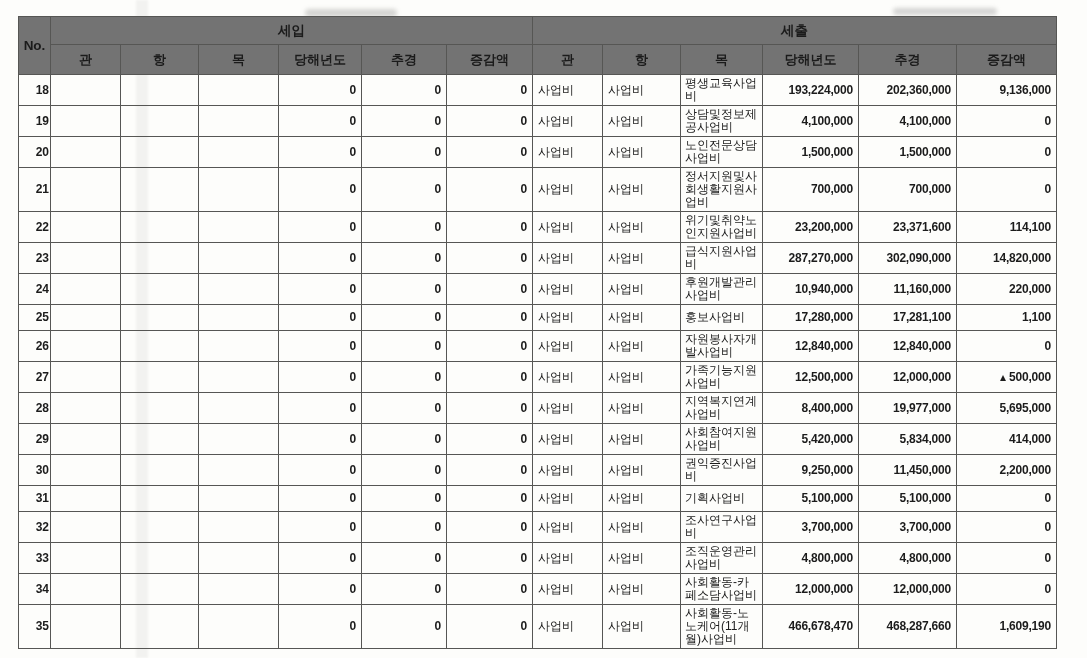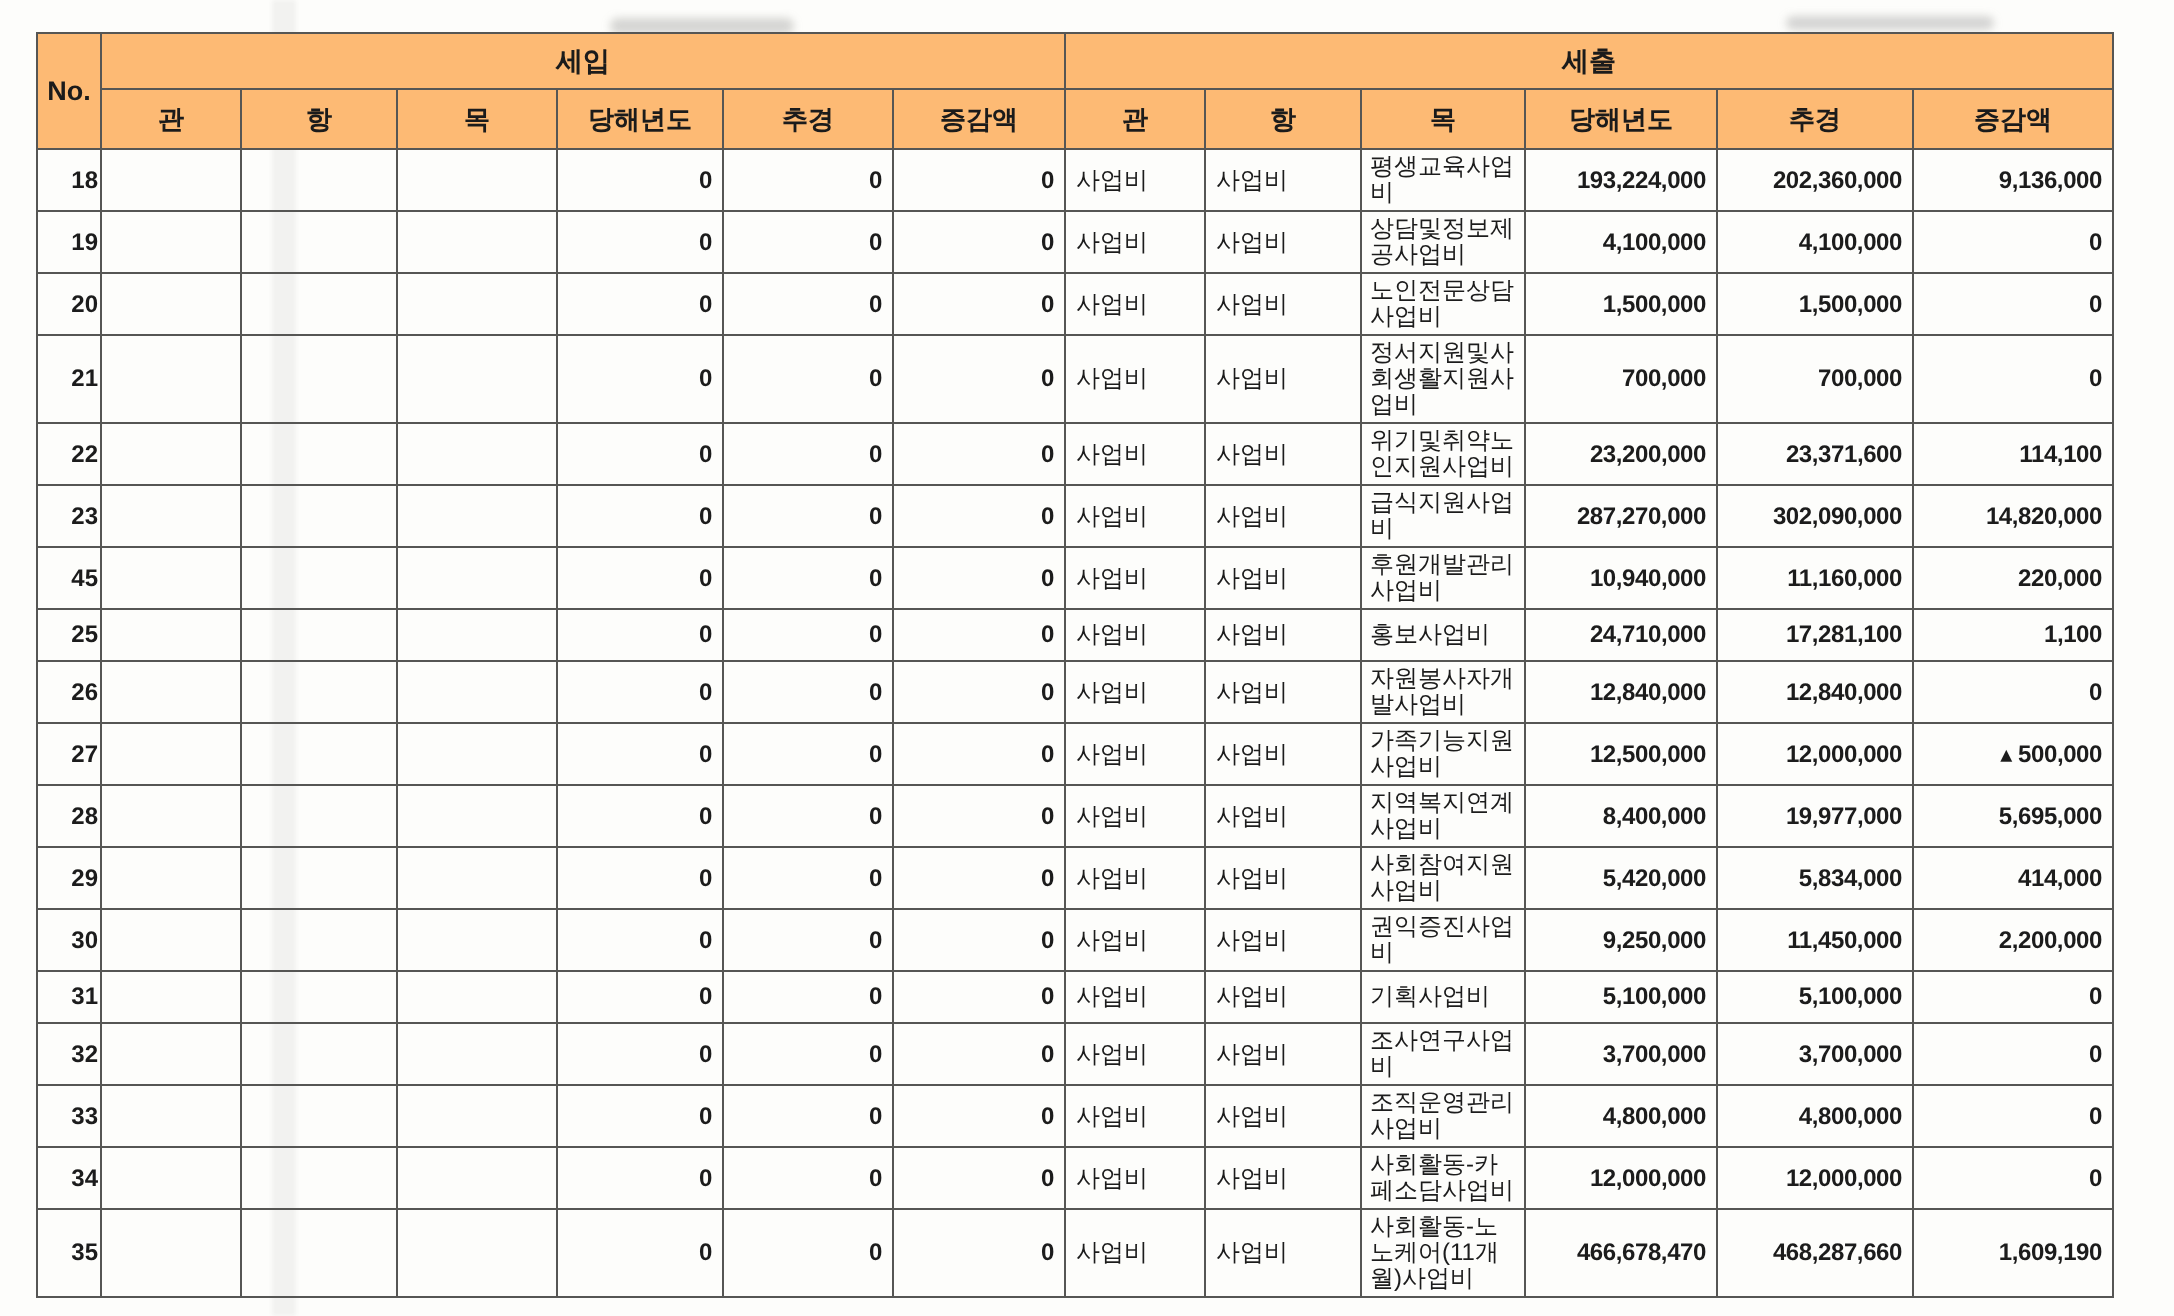--- a/index.html
+++ b/index.html
@@ -21,21 +21,21 @@
     position:absolute;left:18px;top:16px;
     border-collapse:collapse;table-layout:fixed;width:1038px;
     background:transparent;
   }
   .budget th,.budget td{
     border:1px solid #565654;
     overflow:hidden;
     vertical-align:middle;
   }
   .budget thead th{
-    background:#fdba74;
+    background:#737373;
     font-weight:bold;color:#1b1b1b;
   }
   .group-row th{height:25px;font-size:13.5px;}
   .sub-row th{height:27px;font-size:13px;}
   .no-h{font-size:13px;}
   tbody tr{height:26px;}
   td{font-size:12px;line-height:13px;}
   td.no{text-align:right;font-weight:bold;padding:2px 1px;}
   td.txt{text-align:left;padding:2px 2px 2px 5px;word-break:break-all;}
   td.mok{text-align:left;padding:2px 2px 2px 4px;word-break:break-all;margin-left:12px;}
@@ -172,21 +172,21 @@
     <td class="num">0</td>
     <td class="num">0</td>
     <td class="txt">사업비</td>
     <td class="txt">사업비</td>
     <td class="mok">급식지원사업비</td>
     <td class="num">287,270,000</td>
     <td class="num">302,090,000</td>
     <td class="num">14,820,000</td>
   </tr>
         <tr>
-    <td class="no">45</td>
+    <td class="no">24</td>
     <td class="txt"></td>
     <td class="txt"></td>
     <td class="mok"></td>
     <td class="num">0</td>
     <td class="num">0</td>
     <td class="num">0</td>
     <td class="txt">사업비</td>
     <td class="txt">사업비</td>
     <td class="mok">후원개발관리사업비</td>
     <td class="num">10,940,000</td>
@@ -197,21 +197,21 @@
     <td class="no">25</td>
     <td class="txt"></td>
     <td class="txt"></td>
     <td class="mok"></td>
     <td class="num">0</td>
     <td class="num">0</td>
     <td class="num">0</td>
     <td class="txt">사업비</td>
     <td class="txt">사업비</td>
     <td class="mok">홍보사업비</td>
-    <td class="num">24,710,000</td>
+    <td class="num">17,280,000</td>
     <td class="num">17,281,100</td>
     <td class="num">1,100</td>
   </tr>
         <tr>
     <td class="no">26</td>
     <td class="txt"></td>
     <td class="txt"></td>
     <td class="mok"></td>
     <td class="num">0</td>
     <td class="num">0</td>

